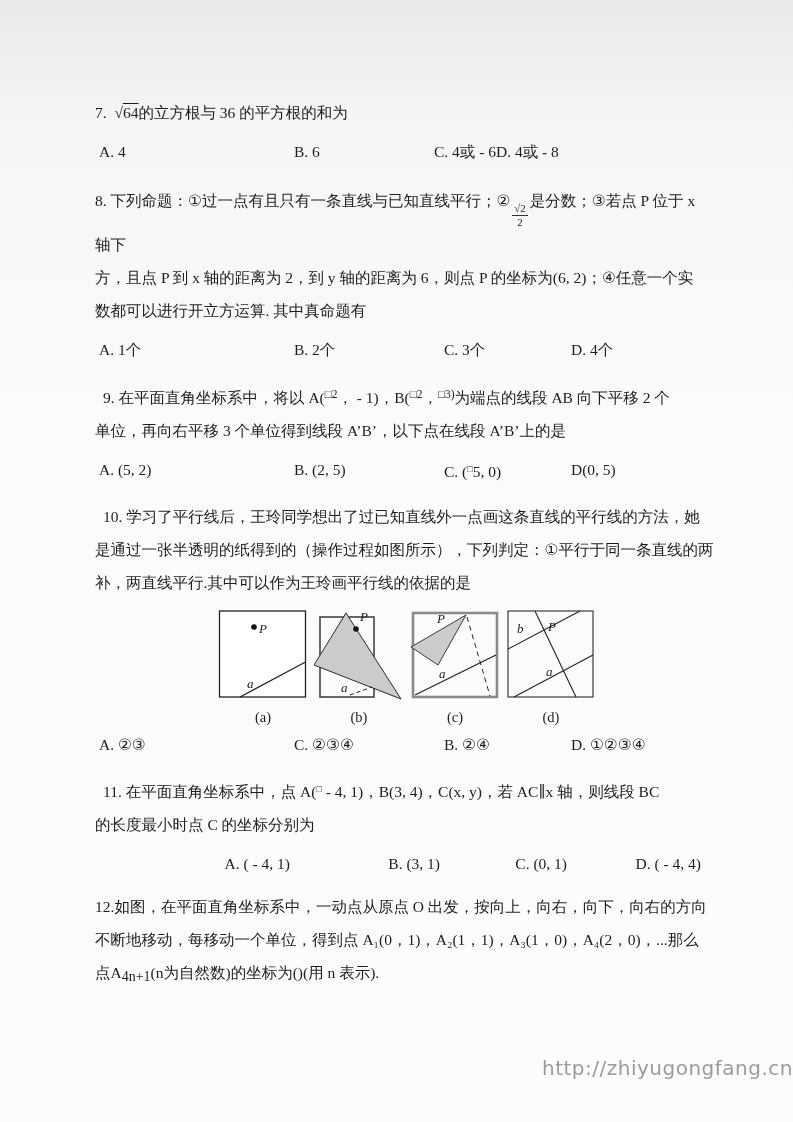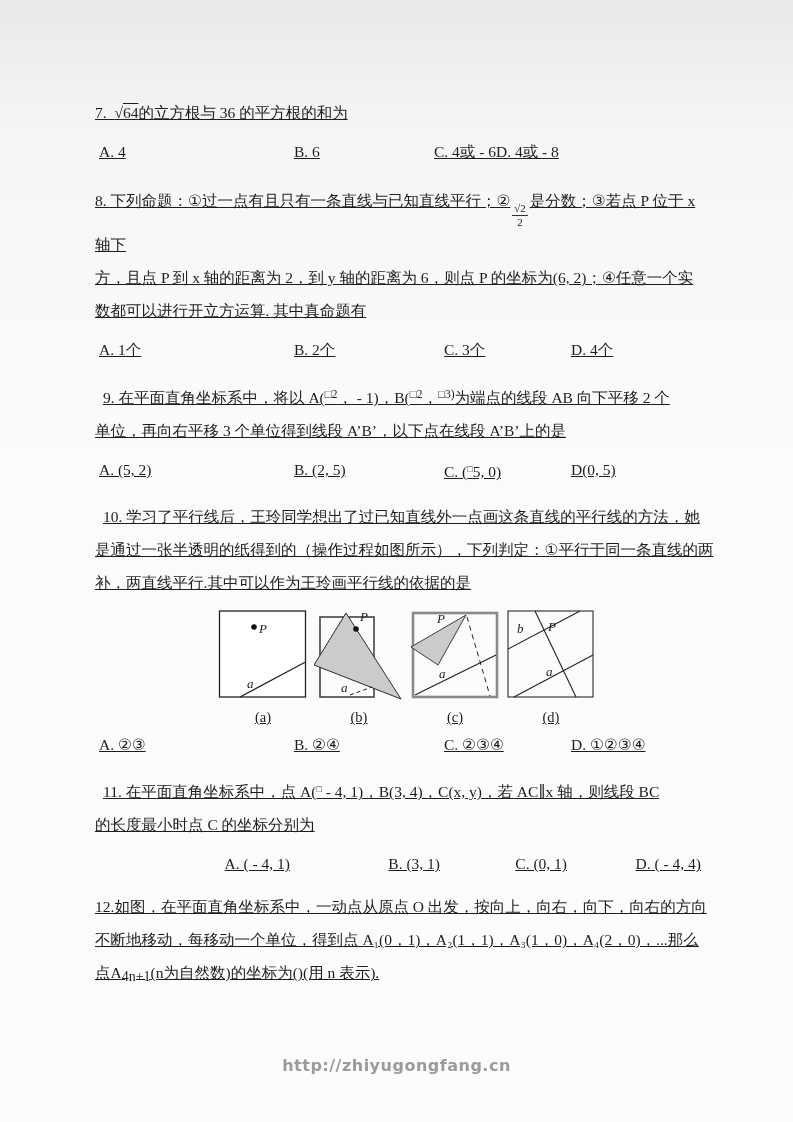--- a/index.html
+++ b/index.html
@@ -2,41 +2,41 @@
 <html><head>
 <meta charset="utf-8">
 <style>
   html,body{margin:0;padding:0;}
   body{
     width:793px;height:1122px;position:relative;overflow:hidden;
     background:linear-gradient(180deg,#e9e9e7 0%, #f6f6f4 12%, #fbfbf9 40%, #fcfcfb 100%);
     font-family:"Liberation Serif","DejaVu Serif","DejaVu Sans",serif;
     color:#1d1d1d;
   }
-  .sheet{padding:96px 92px 0 95px;text-decoration:underline;}
+  .sheet{padding:96px 92px 0 95px;}
   .line{margin:0;font-size:15.5px;line-height:33px;white-space:nowrap;}
   .ind{padding-left:8px;}
   .blk{margin-top:12px;}
   .opts{display:grid;grid-template-columns:195px 150px 127px 1fr;margin-top:6px;
         font-size:15.5px;line-height:33px;padding-left:4px;}
   .opts3{grid-template-columns:195px 140px 1fr;}
   .radicand{text-decoration:overline;}
   .frac{display:inline-flex;flex-direction:column;vertical-align:-6px;text-align:center;
         font-size:11px;line-height:1.15;margin:0 2px;}
   .frac .num{border-bottom:1px solid #333;padding:0 2px;}
   .msup{font-size:11.5px;vertical-align:5px;}
   .msq{font-size:9px;vertical-align:5px;}
   .ssub{font-size:14px;vertical-align:-3px;}
   .figrow{display:flex;gap:6px;margin:10px 0 0 123px;}
   .fig{width:90px;}
   .figcap{text-align:center;font-size:14.5px;margin-top:4px;}
   svg text{font-family:"Liberation Serif","DejaVu Serif",serif;font-style:italic;font-size:13px;fill:#1d1d1d;}
-  .footer{position:absolute;left:0;right:0;top:1056px;text-align:center;
+  .footer{position:absolute;left:0;right:0;top:1056px;text-align:right;
           font-family:"DejaVu Sans","Liberation Sans",sans-serif;
-          font-size:16px;color:#9b9b9b;letter-spacing:.5px;font-weight:bold;}
+          font-size:20px;color:#9b9b9b;letter-spacing:.5px;}
 </style>
 </head>
 <body>
 
 <div class="sheet">
 
   <p class="line"><span>7.&nbsp;&nbsp;</span><span>√</span><span class="radicand">64</span><span>的立方根与 36 的平方根的和为</span></p>
   <div class="opts opts3">
     <span class="opt">A. 4</span>
     <span class="opt">B. 6</span>
@@ -117,22 +117,22 @@
           <text x="11" y="24">b</text>
           <text x="42" y="22">P</text>
           <text x="40" y="67">a</text>
         </svg>
         <div class="figcap">(d)</div>
       </div>
     </div>
 
     <div class="opts" style="margin-top:2px;">
       <span class="opt">A. ②③</span>
+      <span class="opt">C. ②③④</span>
       <span class="opt">B. ②④</span>
-      <span class="opt">C. ②③④</span>
       <span class="opt">D. ①②③④</span>
     </div>
   </div>
 
   <div class="blk">
     <p class="line ind"><span>11. 在平面直角坐标系中，点 A(</span><span class="msq">□</span><span> - 4, 1)，B(3, 4)，C(x, y)，若 AC∥x 轴，则线段 BC</span></p>
     <p class="line">的长度最小时点 C 的坐标分别为</p>
     <div class="opts" style="padding-left:0;text-align:right;">
       <span class="opt">A. ( - 4, 1)</span>
       <span class="opt">B. (3, 1)</span>

